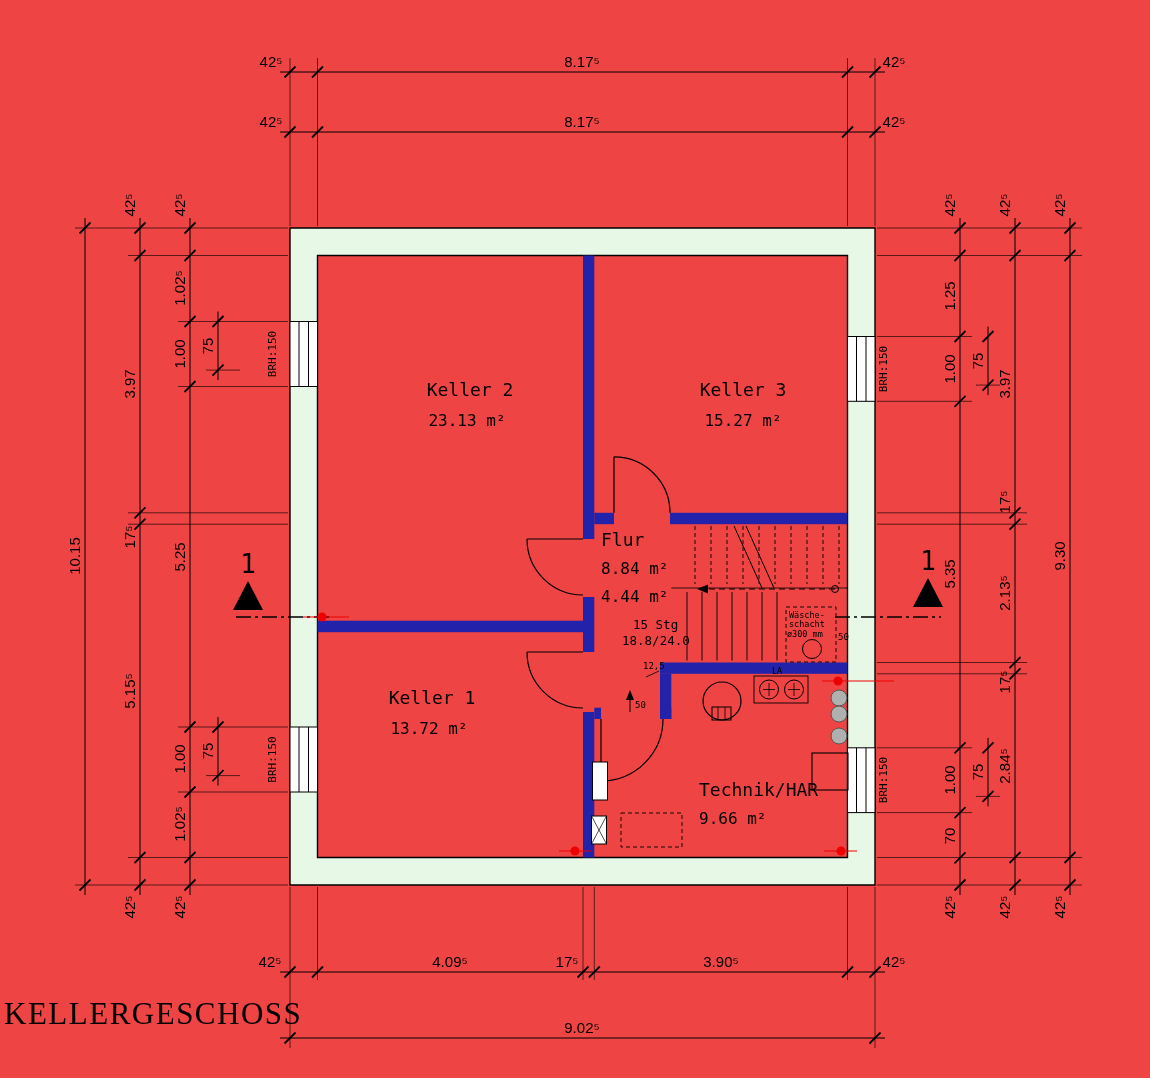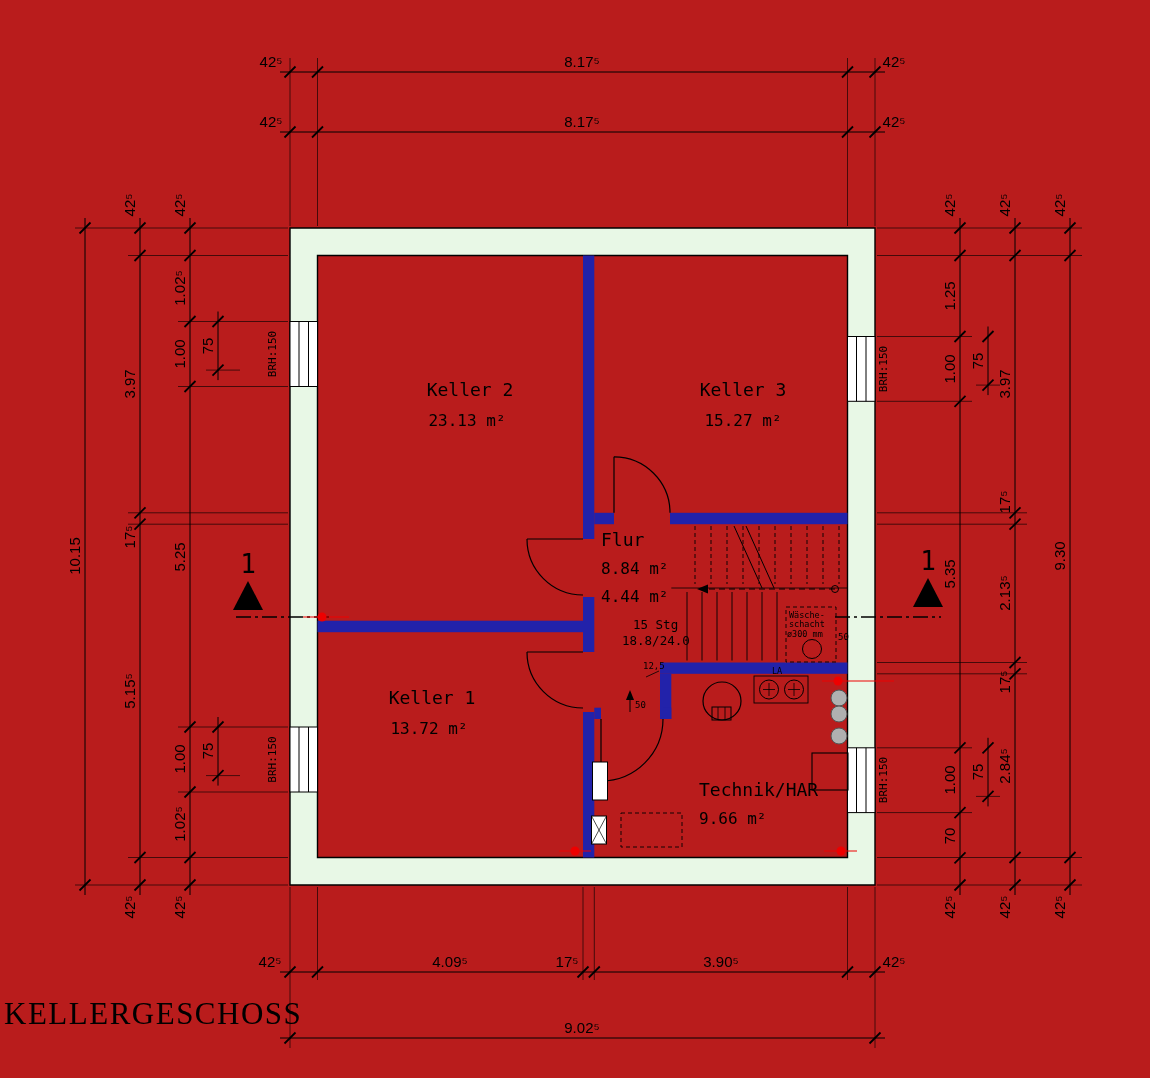--- a/index.html
+++ b/index.html
@@ -1,16 +1,16 @@
 <!DOCTYPE html>
 <html><head>
 <meta charset="utf-8">
 <style>
   html,body{margin:0;padding:0;background:#ffffff;}
-  .page{position:relative;width:1150px;height:1078px;background:#b91c1c;overflow:hidden;
+  .page{position:relative;width:1150px;height:1078px;background:#ef4444;overflow:hidden;
         font-family:"DejaVu Sans Mono",monospace;}
   svg{position:absolute;left:0;top:0;}
   text{fill:#000;}
   .dimtxt{font-family:"Liberation Sans",sans-serif;font-size:15px;}
   .room{font-family:"DejaVu Sans Mono",monospace;font-size:18px;}
   .area{font-family:"DejaVu Sans Mono",monospace;font-size:16px;}
   .small{font-family:"DejaVu Sans Mono",monospace;font-size:12.5px;}
   .tiny{font-family:"DejaVu Sans Mono",monospace;font-size:9px;}
   .chute{font-family:"DejaVu Sans Mono",monospace;font-size:8.5px;}
   .brh{font-family:"DejaVu Sans Mono",monospace;font-size:11px;}

